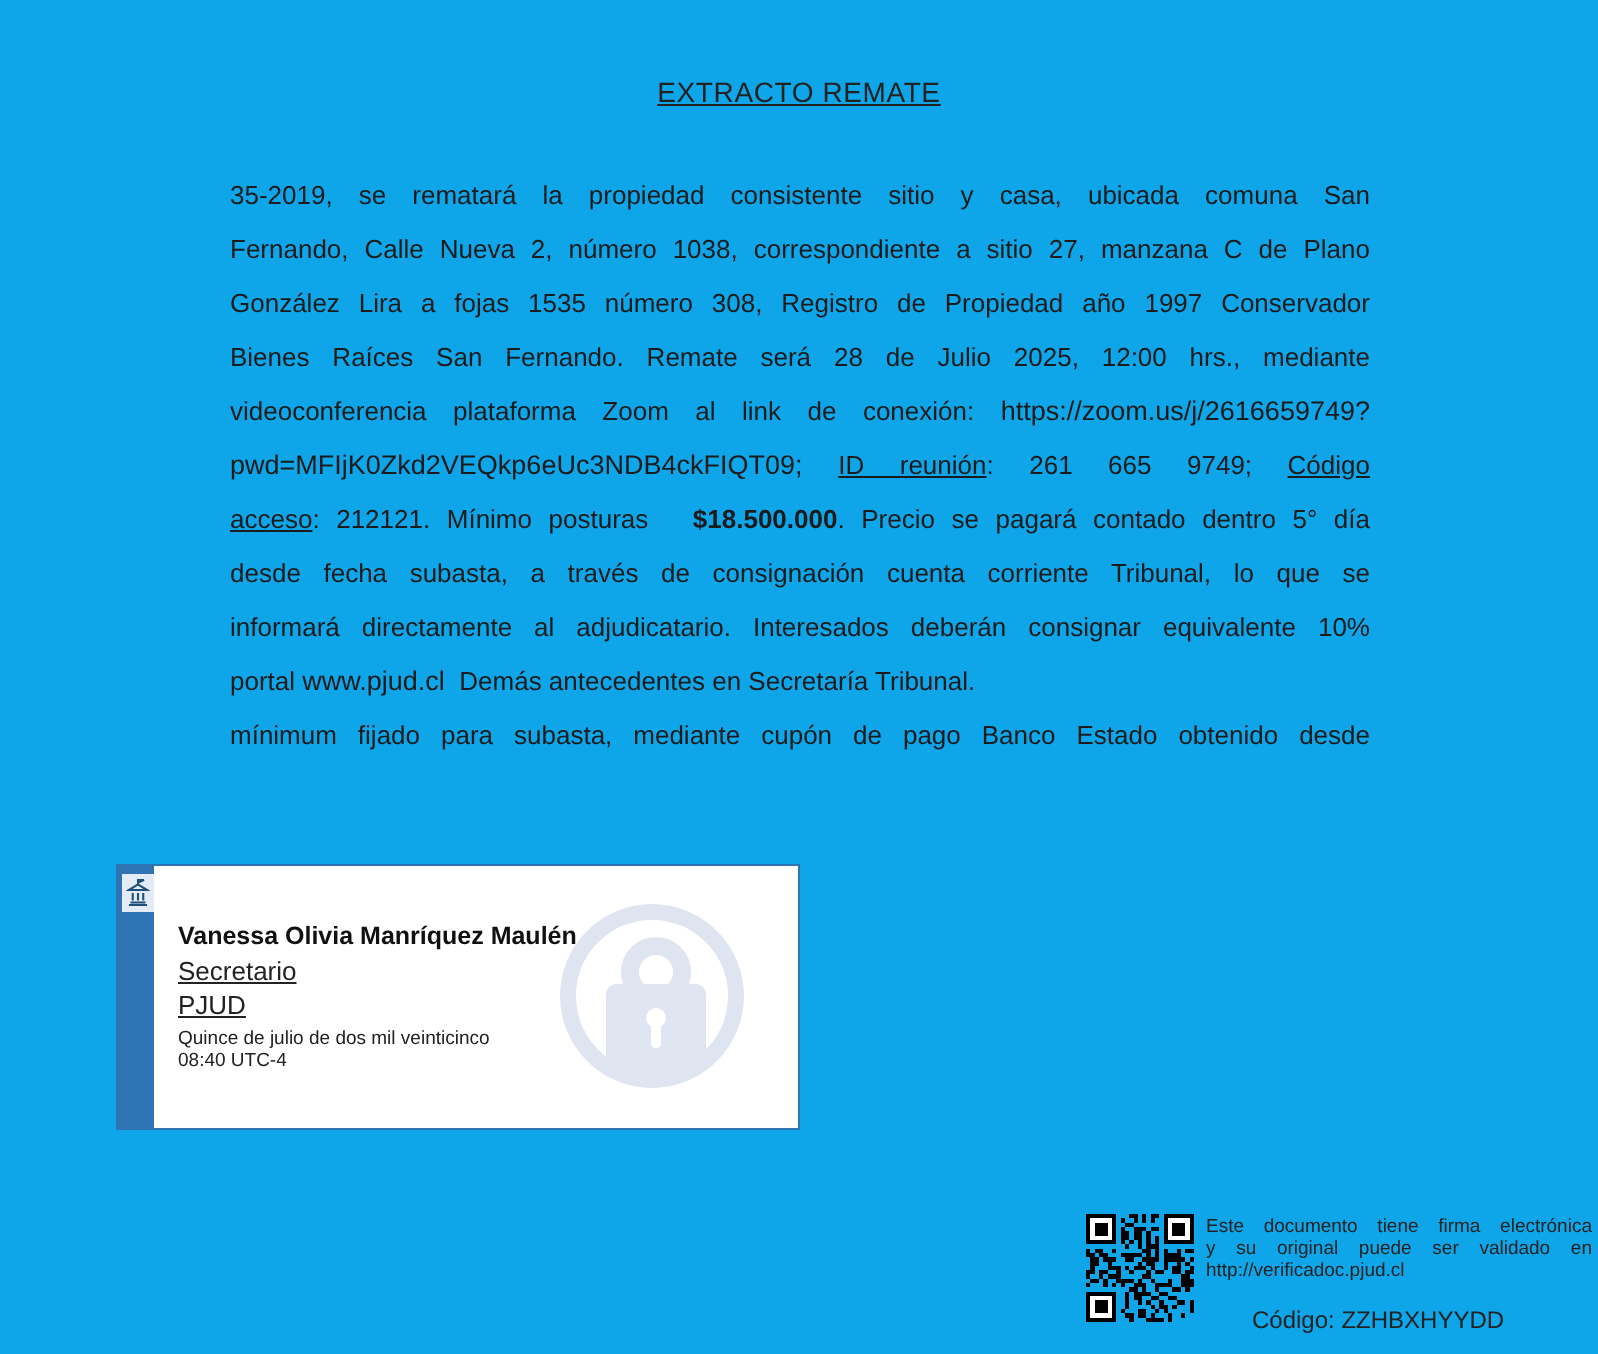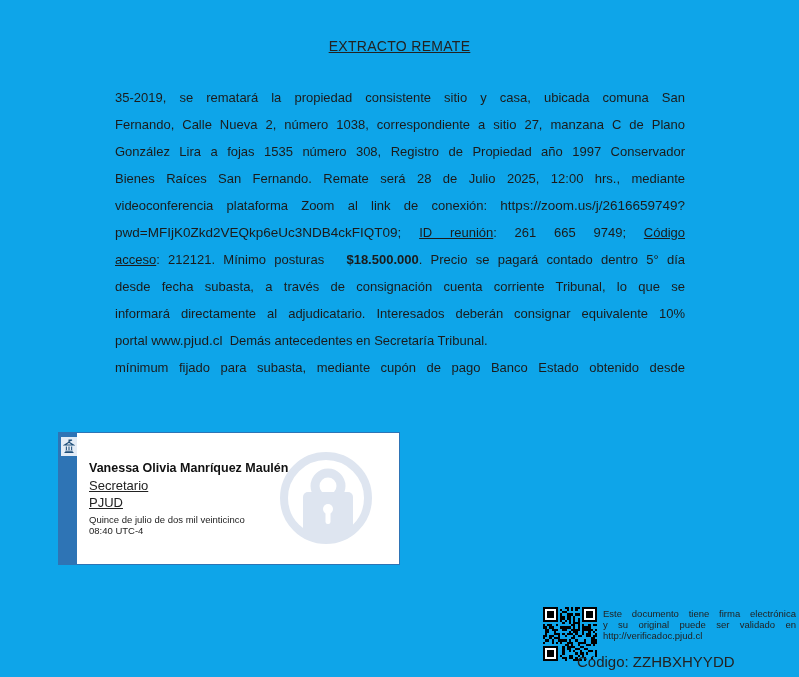--- a/index.html
+++ b/index.html
@@ -32,21 +32,21 @@
   .sig-text{position:absolute;left:30px;top:27px;width:260px;}
   .sig-name{font-weight:bold;font-size:12.5px;line-height:17px;color:#111;}
   .sig-role,.sig-org{font-size:13px;line-height:17px;color:#222;text-decoration:underline;}
   .sig-date,.sig-time{font-size:9.5px;line-height:11px;color:#222;}
   .sig-date{margin-top:3px;}
   
   .qr{position:absolute;left:543px;top:607px;width:54px;height:54px;}
   .ver-text{position:absolute;left:603px;top:608px;width:193px;font-size:9.5px;color:#222;}
   .ver-line{line-height:11px;text-align:justify;text-align-last:justify;}
   .ver-line.last{text-align:left;text-align-last:left;}
-  .ver-code{position:absolute;left:577px;top:653px;font-size:15px;color:#222;}
+  .ver-code{position:absolute;left:626px;top:653px;font-size:12px;color:#222;}
 </style>
 </head>
 <body>
 
 <div class="page" style="--accent: #2e74b5;">
 
   <div class="doc-title">EXTRACTO REMATE</div>
 
   <div class="doc-body" id="body-lines">
       <div class="doc-line just"><span class="seg-plain">35-2019, se rematará la propiedad consistente sitio y casa, ubicada comuna San</span></div>

